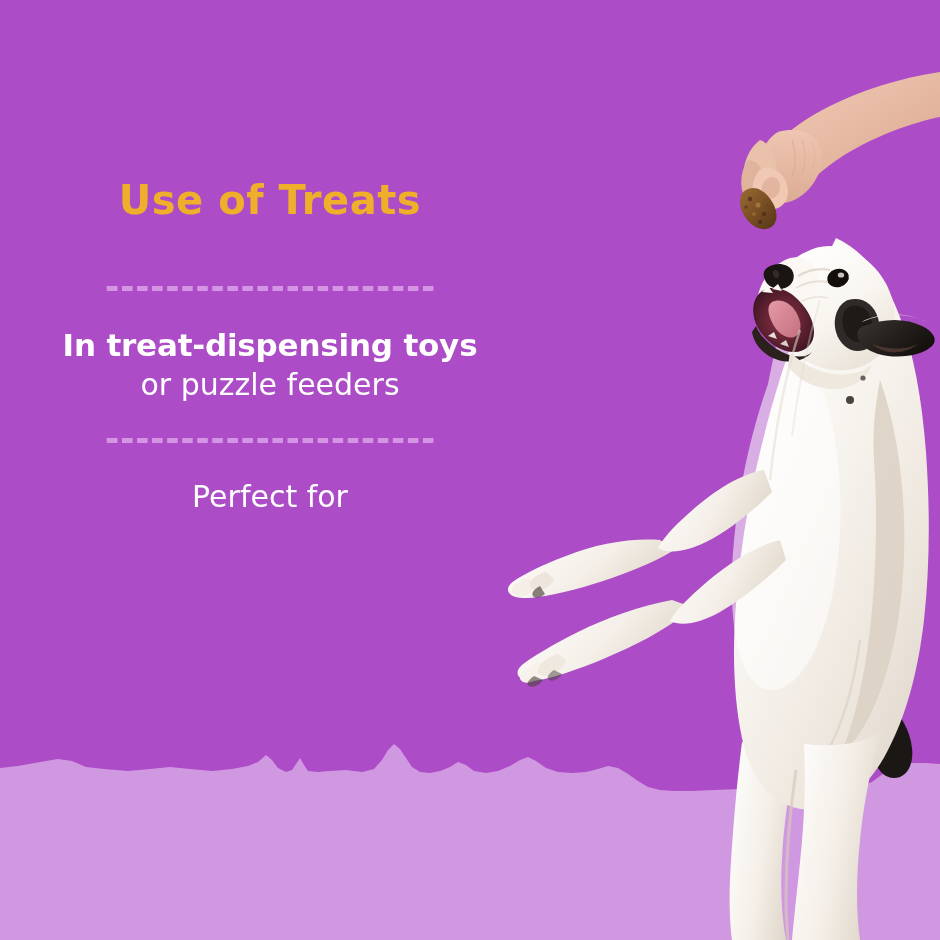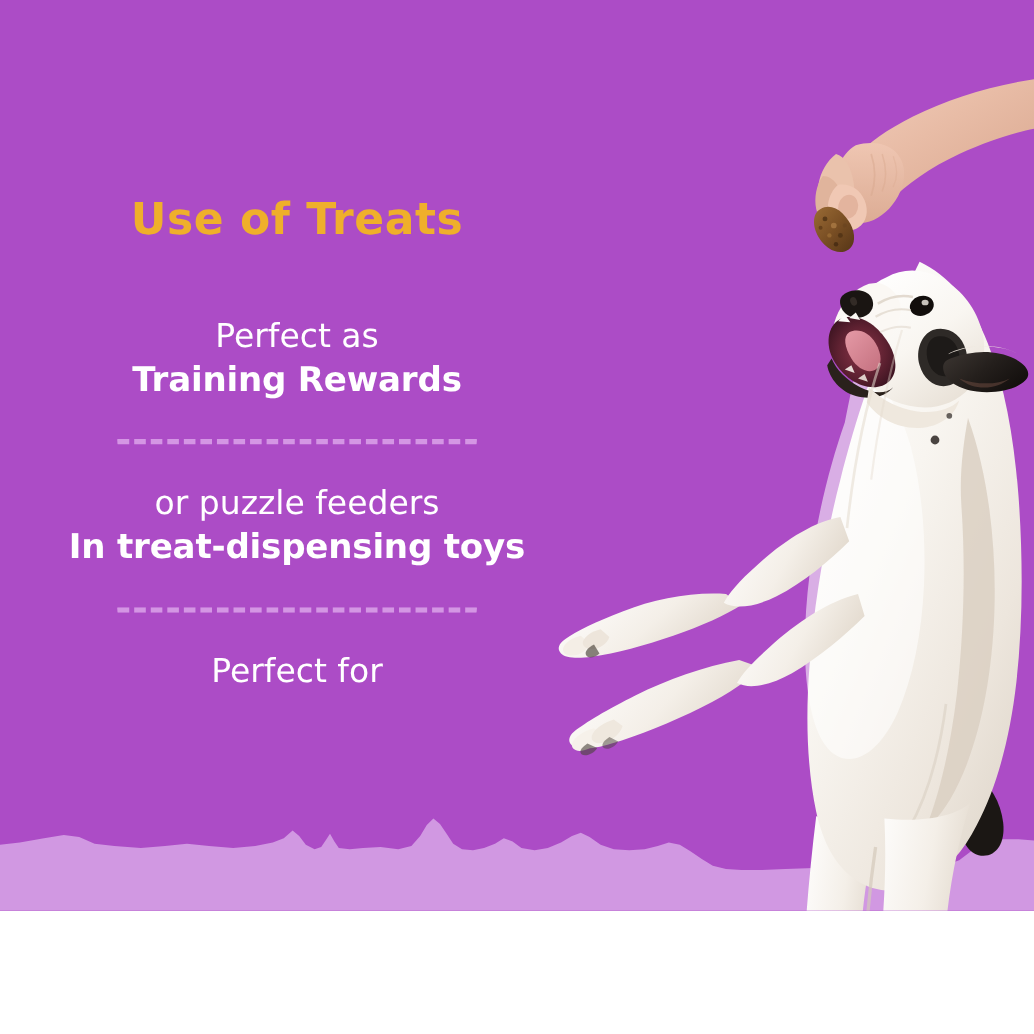--- a/index.html
+++ b/index.html
@@ -4,21 +4,21 @@
 <title>Use of Treats</title>
 <style>
   html, body {
     margin: 0;
     padding: 0;
     background: #ffffff;
   }
   #poster {
     position: relative;
     width: 940px;
-    height: 828px;
+    height: 940px;
     overflow: hidden;
     background: #AC4CC6;
     font-family: "DejaVu Sans", "Liberation Sans", sans-serif;
     -webkit-font-smoothing: antialiased;
   }
 
   
   .bg-top {
     position: absolute;
     left: 0; top: 0;
@@ -113,30 +113,26 @@
                L660 790 L674 791 L692 791 L714 790 L740 789 L770 789 L800 790 L830 790
                L856 788 L872 782 L884 773 L896 766 L910 763 L926 763 L940 764
                L940 940 L0 940 Z" fill="#D198E2"></path>
     </svg>
   </div>
 
   <div class="text-col">
 
     <h1 class="poster-title">Use of Treats</h1>
 
-    <div class="block block-1">
-      <div class="line reg">Perfect as</div>
-      <div class="line bold">Training Rewards</div>
-    </div>
 
     <div class="divider"></div>
 
     <div class="block block-2">
+      <div class="line bold">In treat-dispensing toys</div>
       <div class="line reg">or puzzle feeders</div>
-      <div class="line bold">In treat-dispensing toys</div>
     </div>
 
     <div class="divider"></div>
 
     <div class="block block-3">
       <div class="line reg">Perfect for</div>
     </div>
 
   </div>
 

